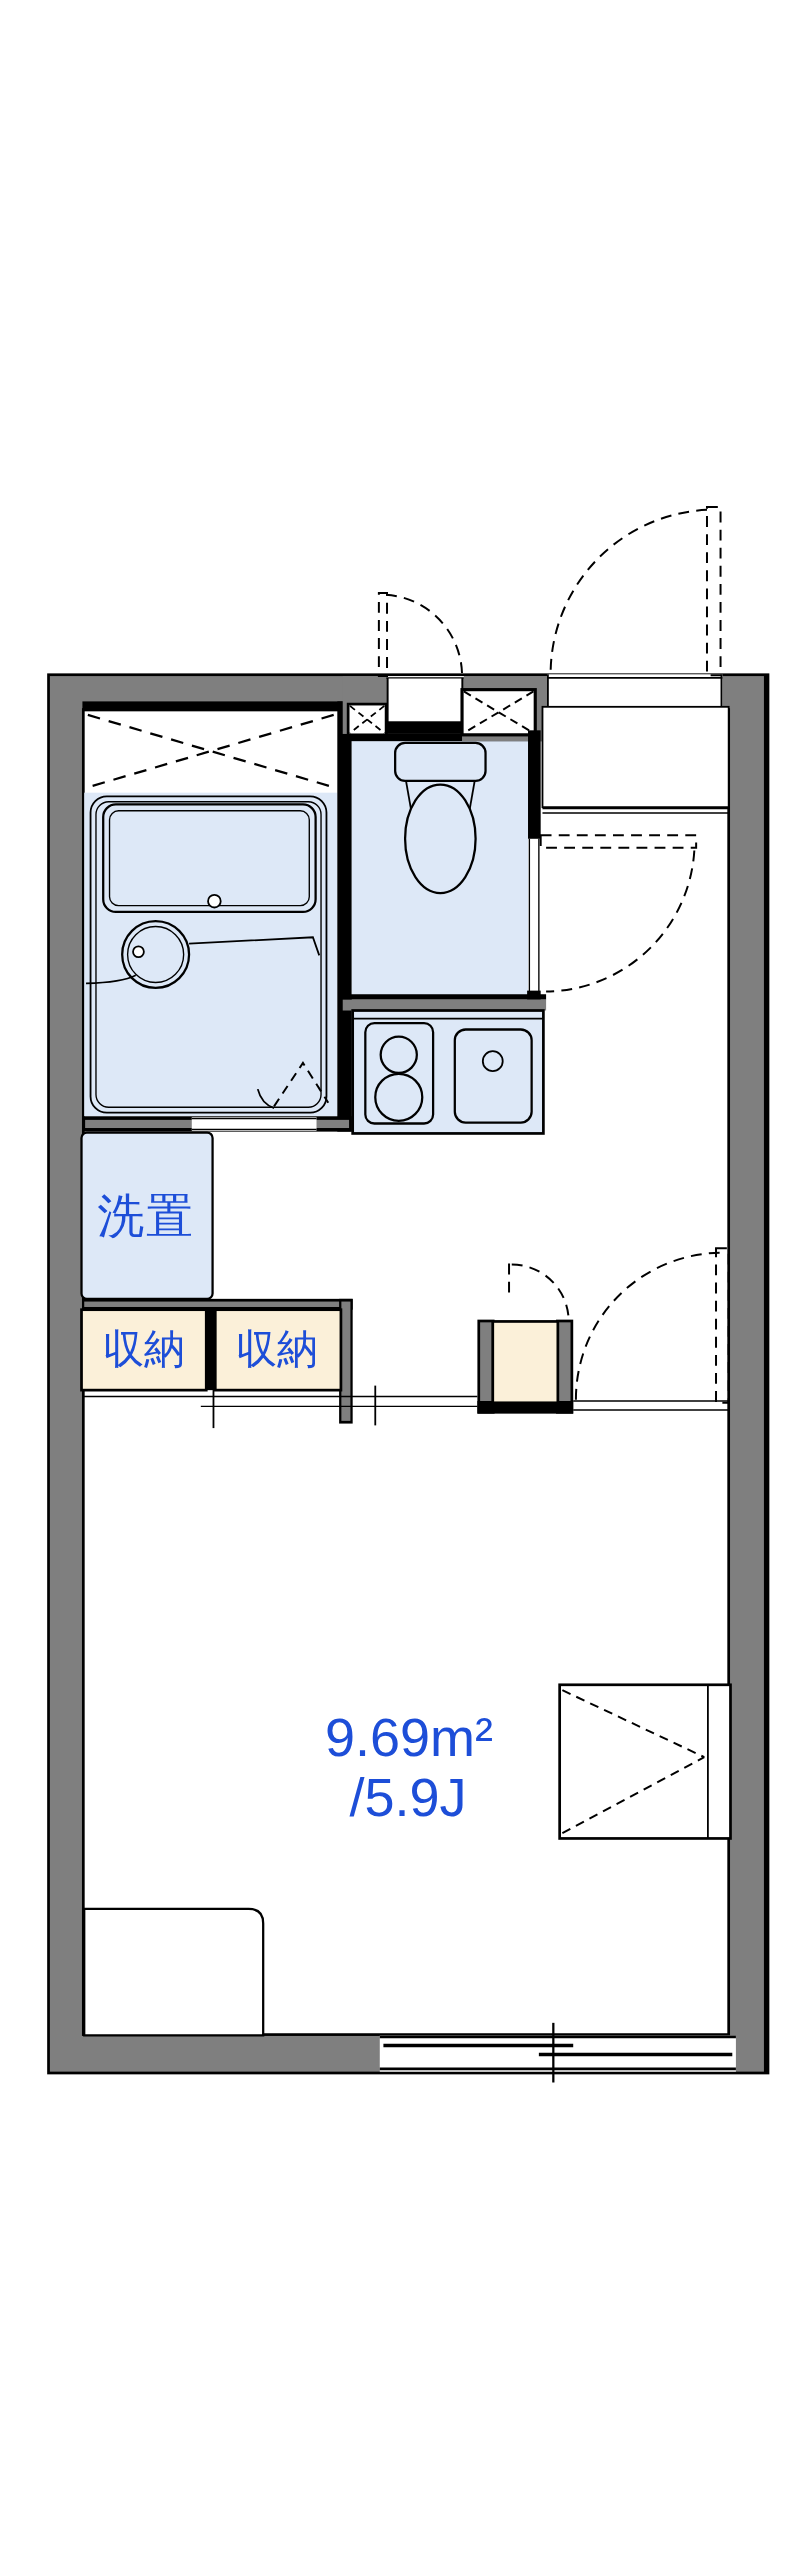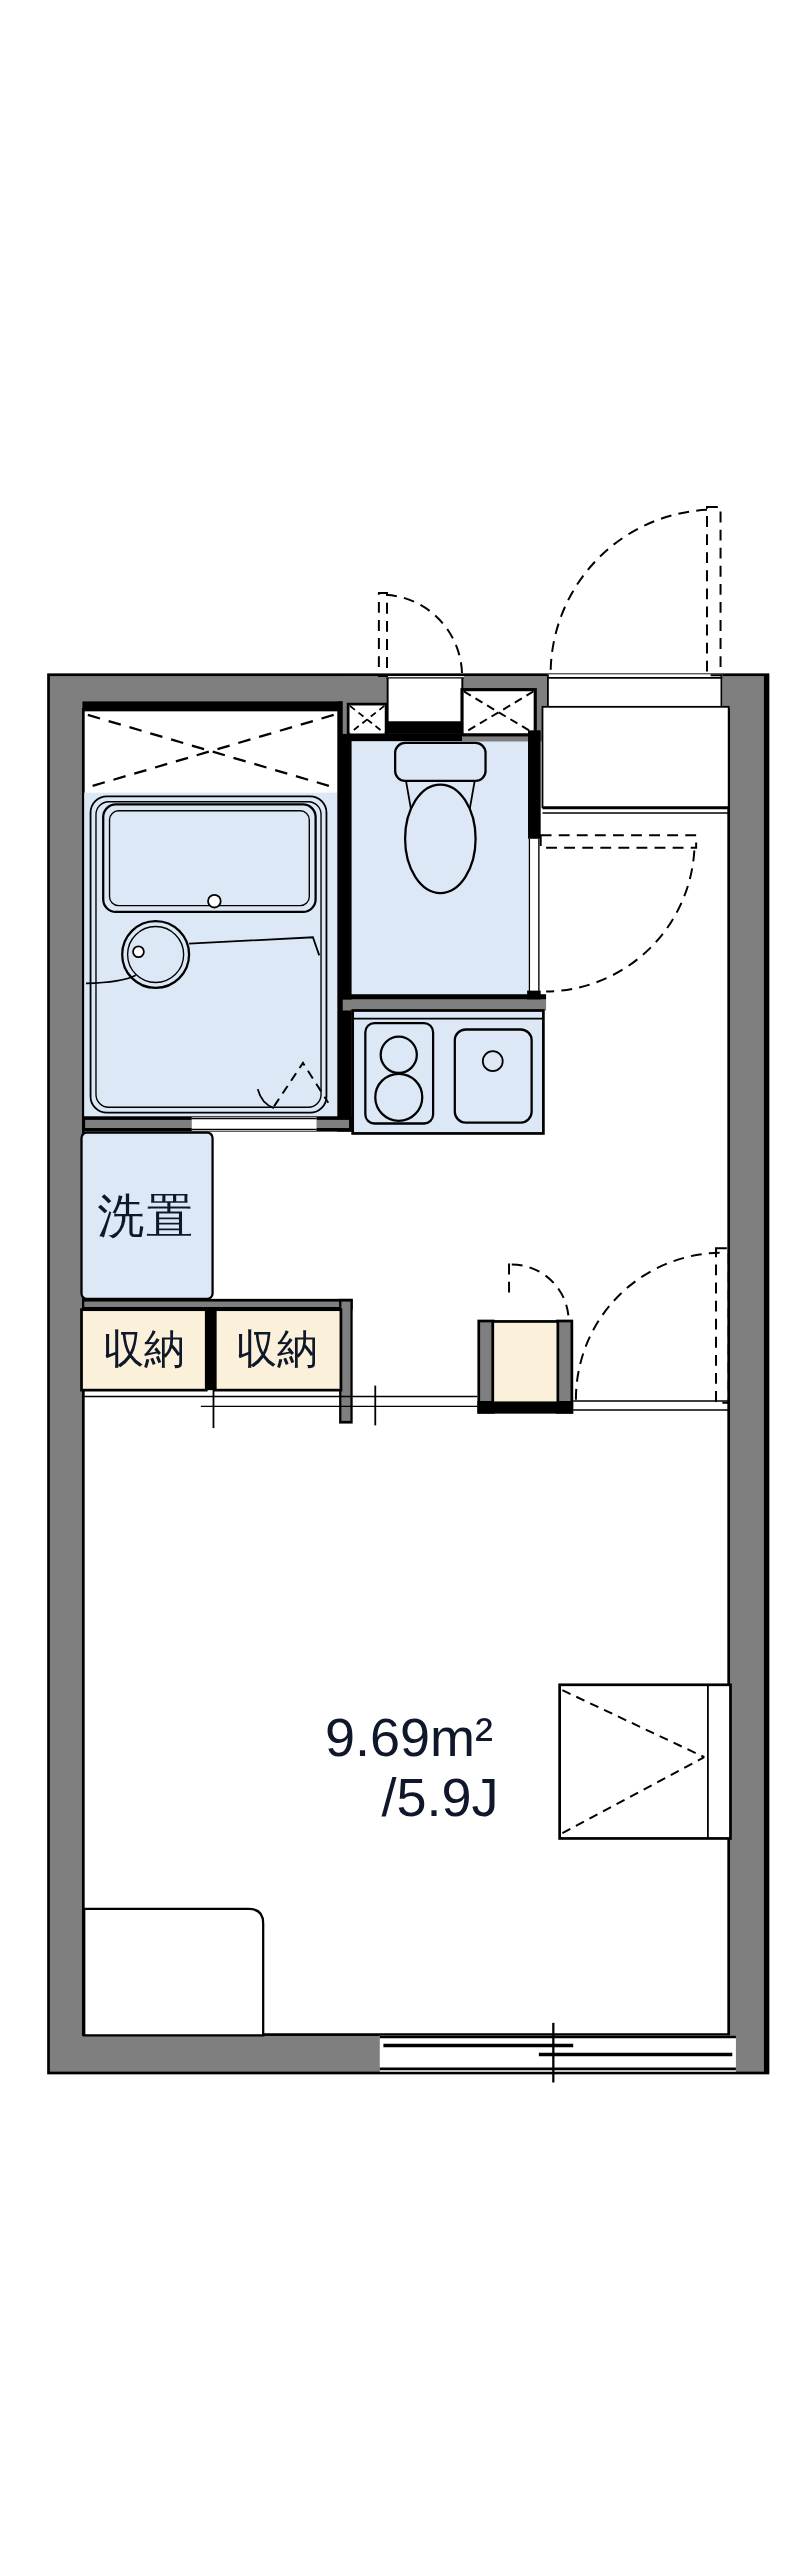--- a/index.html
+++ b/index.html
@@ -1,23 +1,23 @@
 <!DOCTYPE html>
 <html style="font-size:14.5px"><head>
 <meta charset="utf-8">
 <style>
   html,body{margin:0;padding:0;background:#fff;}
   #stage{position:relative;width:812px;height:2576px;background:#fff;overflow:hidden;
          font-family:"Liberation Sans","DejaVu Sans",sans-serif;}
   #stage svg{position:absolute;left:0;top:0;}
-  .lbl{position:absolute;transform:translate(-50%,-50%);color:#0f172a;line-height:1;
+  .lbl{position:absolute;transform:translate(-50%,-50%);color:#1d4ed8;line-height:1;
        white-space:nowrap;text-align:left;}
   .room-name{left:404px;top:1666px;font-size:80px;font-weight:500;letter-spacing:3.6px;}
   .room-area{left:409px;top:1737px;font-size:54px;font-weight:400;}
-  .room-jo{left:408px;top:1797px;font-size:54px;font-weight:400;margin-left:32px;}
+  .room-jo{left:408px;top:1797px;font-size:54px;font-weight:400;}
   .washer{left:146px;top:1215px;font-size:47px;font-weight:500;letter-spacing:1.8px;}
   .st1{left:144px;top:1349px;font-size:41px;font-weight:500;}
   .st2{left:277px;top:1349px;font-size:41px;font-weight:500;}
 </style>
 </head>
 <body>
 
 <div id="stage">
 <svg width="812" height="2576" viewBox="0 0 898 2850">
 

